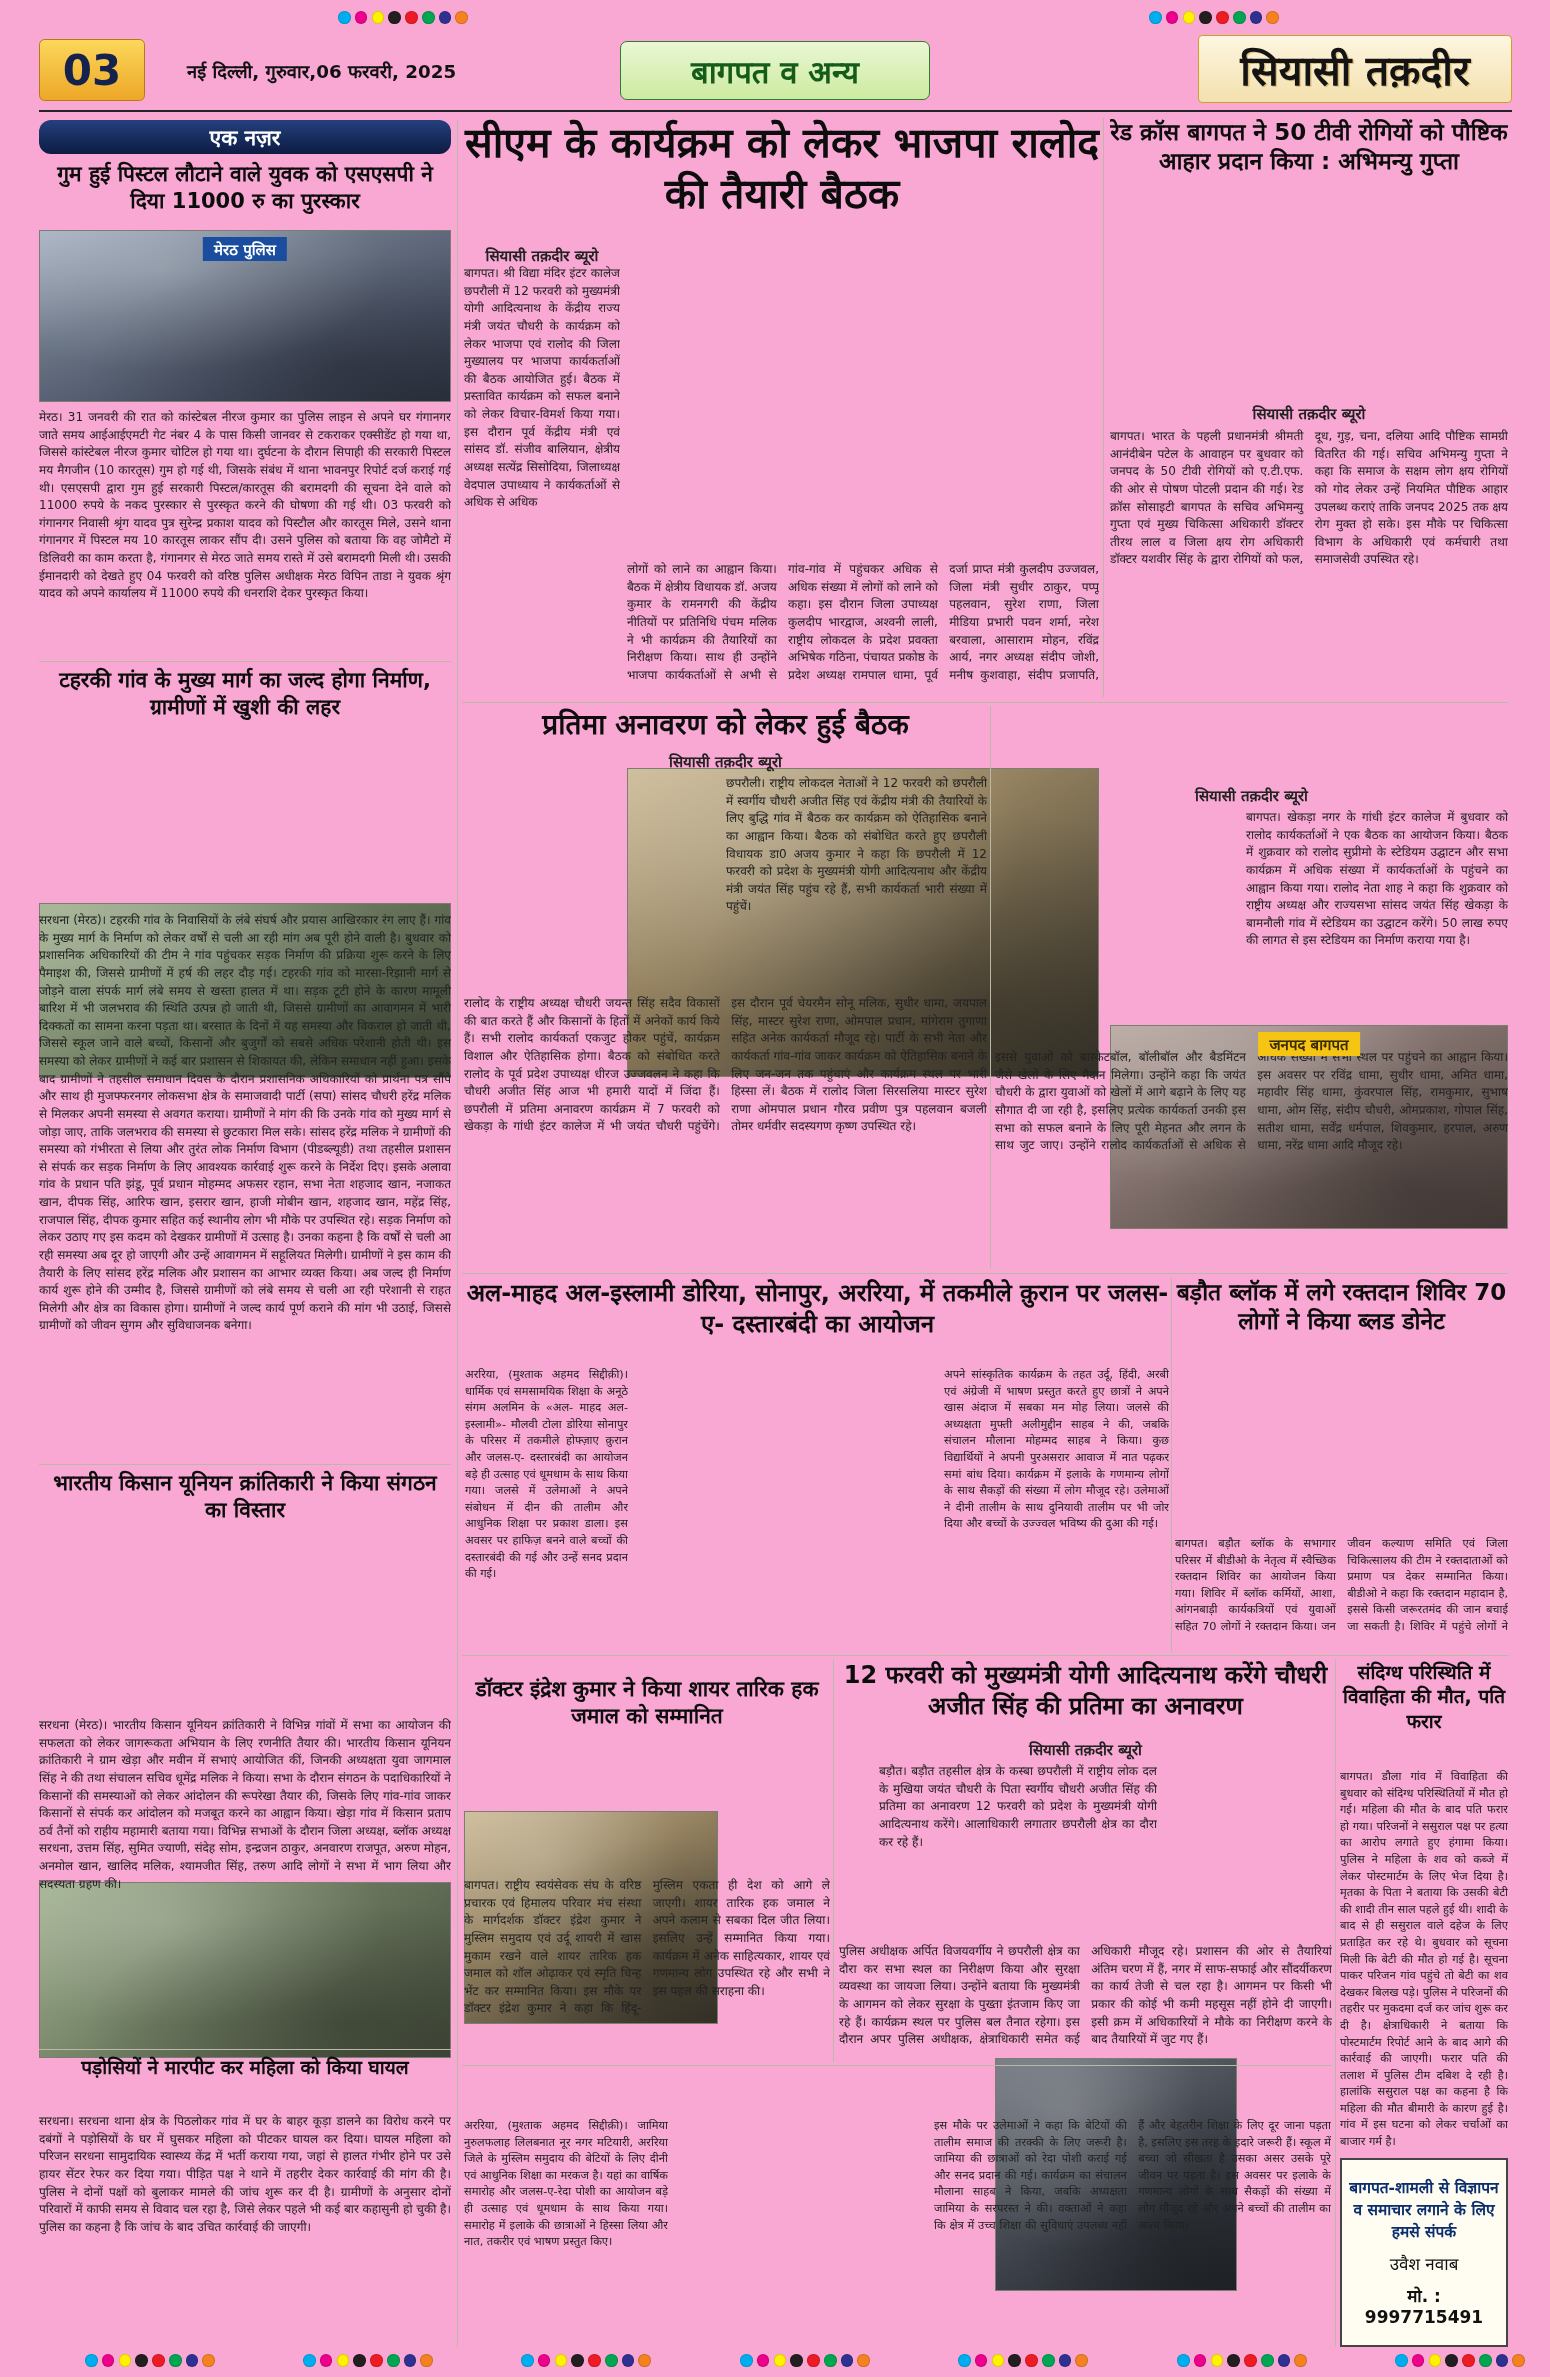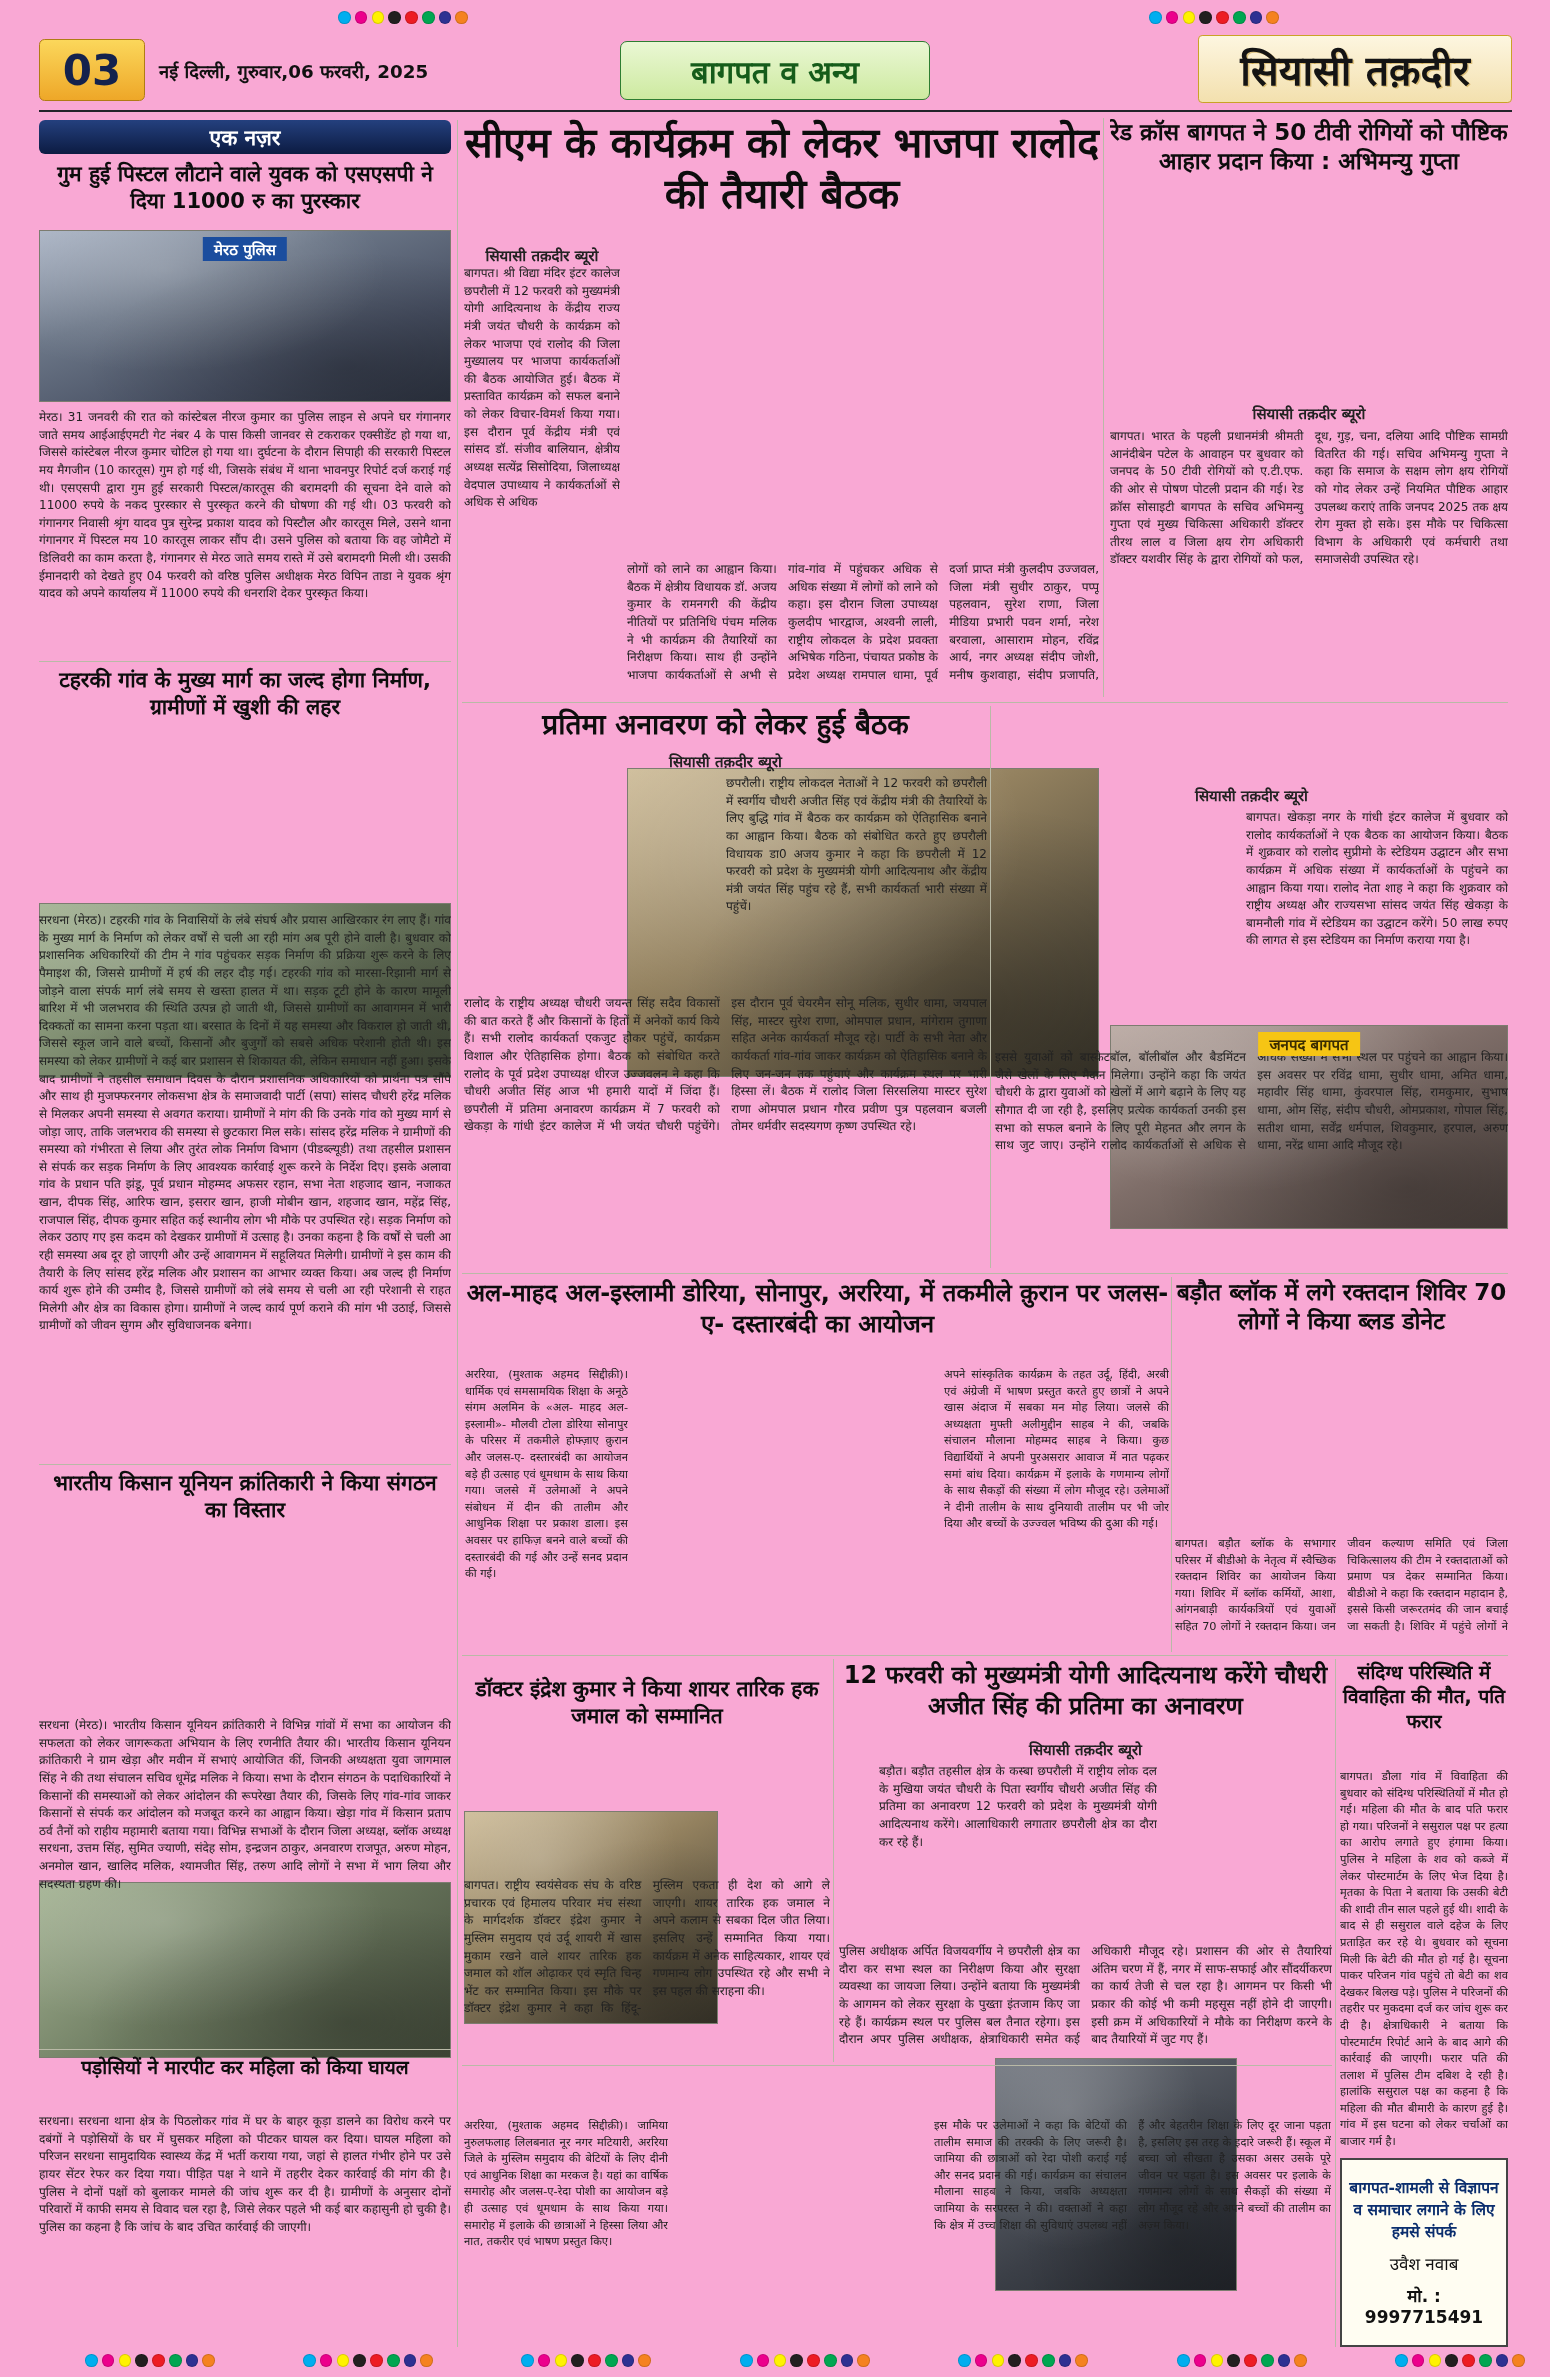--- a/index.html
+++ b/index.html
@@ -3,32 +3,32 @@
 <meta charset="utf-8">
 <style>
   html,body{margin:0;padding:0;background:#e8e8e0;}
   .page{position:relative;width:1550px;height:2377px;background:#f9a8d4;
         font-family:"DejaVu Sans",sans-serif;color:#1c1c1c;overflow:hidden;}
   .abs{position:absolute;box-sizing:border-box;}
   
   .pageno{background:linear-gradient(180deg,#fbd75b 0%,#eea728 100%);color:#14224d;
           font-size:42px;font-weight:700;display:flex;align-items:center;justify-content:center;
           border-radius:5.6px;border:0.7px solid #b07c14;}
-  .dateline{font-size:18.3px;font-weight:700;color:#111;display:flex;align-items:center;}
+  .dateline{font-size:18.3px;font-weight:700;color:#111;display:flex;align-items:center;margin-left:28px;}
   .section-pill{background:linear-gradient(180deg,#eaf7d4 0%,#cdeaa0 100%);border:1.4px solid #2e7d32;
           color:#155c1a;font-size:31px;font-weight:700;display:flex;align-items:center;justify-content:center;
           border-radius:7px;}
   .paper-name{background:linear-gradient(180deg,#fdf6e0 0%,#f3e0ae 100%);border:0.7px solid #c9a227;
           color:#141414;font-size:41px;font-weight:700;display:flex;align-items:center;justify-content:center;
           text-shadow:1.4px 1.4px 0 rgba(186,140,30,.45);border-radius:4.2px;}
   .hrule{background:#23232a;}
   .thin{background:#b9b9a6;}
   
   .eknazar{background:linear-gradient(180deg,#24407e 0%,#0c1b42 100%);color:#fff;font-size:21px;
-           font-weight:700;display:flex;align-items:center;justify-content:center;border-radius:6px;}
+           font-weight:700;display:flex;align-items:center;justify-content:center;border-radius:12px;}
   
   .hl{font-weight:700;color:#0d0d0d;text-align:center;line-height:1.28;overflow:hidden;}
   .h-xl{font-size:41px;line-height:1.25;}
   .h-lg{font-size:28px;}
   .h-md{font-size:23px;}
   .h-md2{font-size:24px;}
   .h-sm{font-size:21px;}
   .h-xs{font-size:19px;}
   .h-j{font-size:17px;}
   .byline{font-size:15px;font-weight:700;text-align:center;color:#222;overflow:hidden;}

